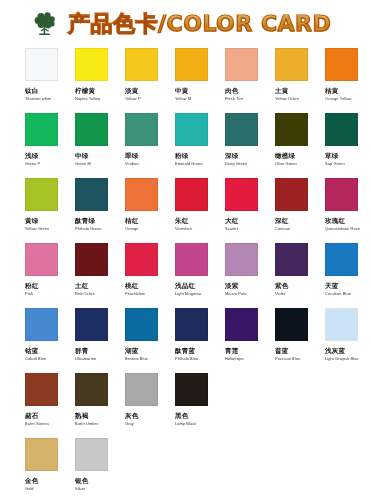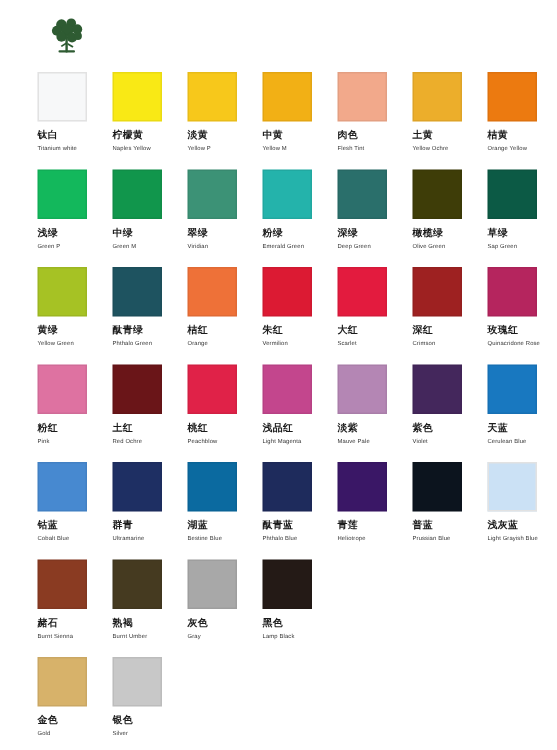--- a/index.html
+++ b/index.html
@@ -111,20 +111,21 @@
         <circle cx="19.5" cy="9.5" r="3.3"></circle>
         <circle cx="9" cy="14.5" r="3.4"></circle>
         <circle cx="16" cy="15" r="3.4"></circle>
         <circle cx="20" cy="14" r="2.6"></circle>
         <rect x="11.6" y="13" width="1.6" height="12" rx="0.6"></rect>
         <rect x="7" y="23.5" width="11" height="1.5" rx="0.7"></rect>
         <path d="M12.4 18 L8.5 20.5 L9.2 21.4 L12.4 19.3 Z"></path>
         <path d="M13 18.5 L17 20.8 L16.3 21.8 L13 19.8 Z"></path>
       </g>
     </svg>
+    <div class="title">产品色卡/COLOR CARD</div>
   </div>
 
   <div class="grid">
       <div class="row">
         <div class="cell">
           <div class="swatch light" style="background: rgb(247, 248, 249);"></div>
           <div class="label-cn">钛白</div>
           <div class="label-en">Titanium white</div>
         </div>
         <div class="cell">

